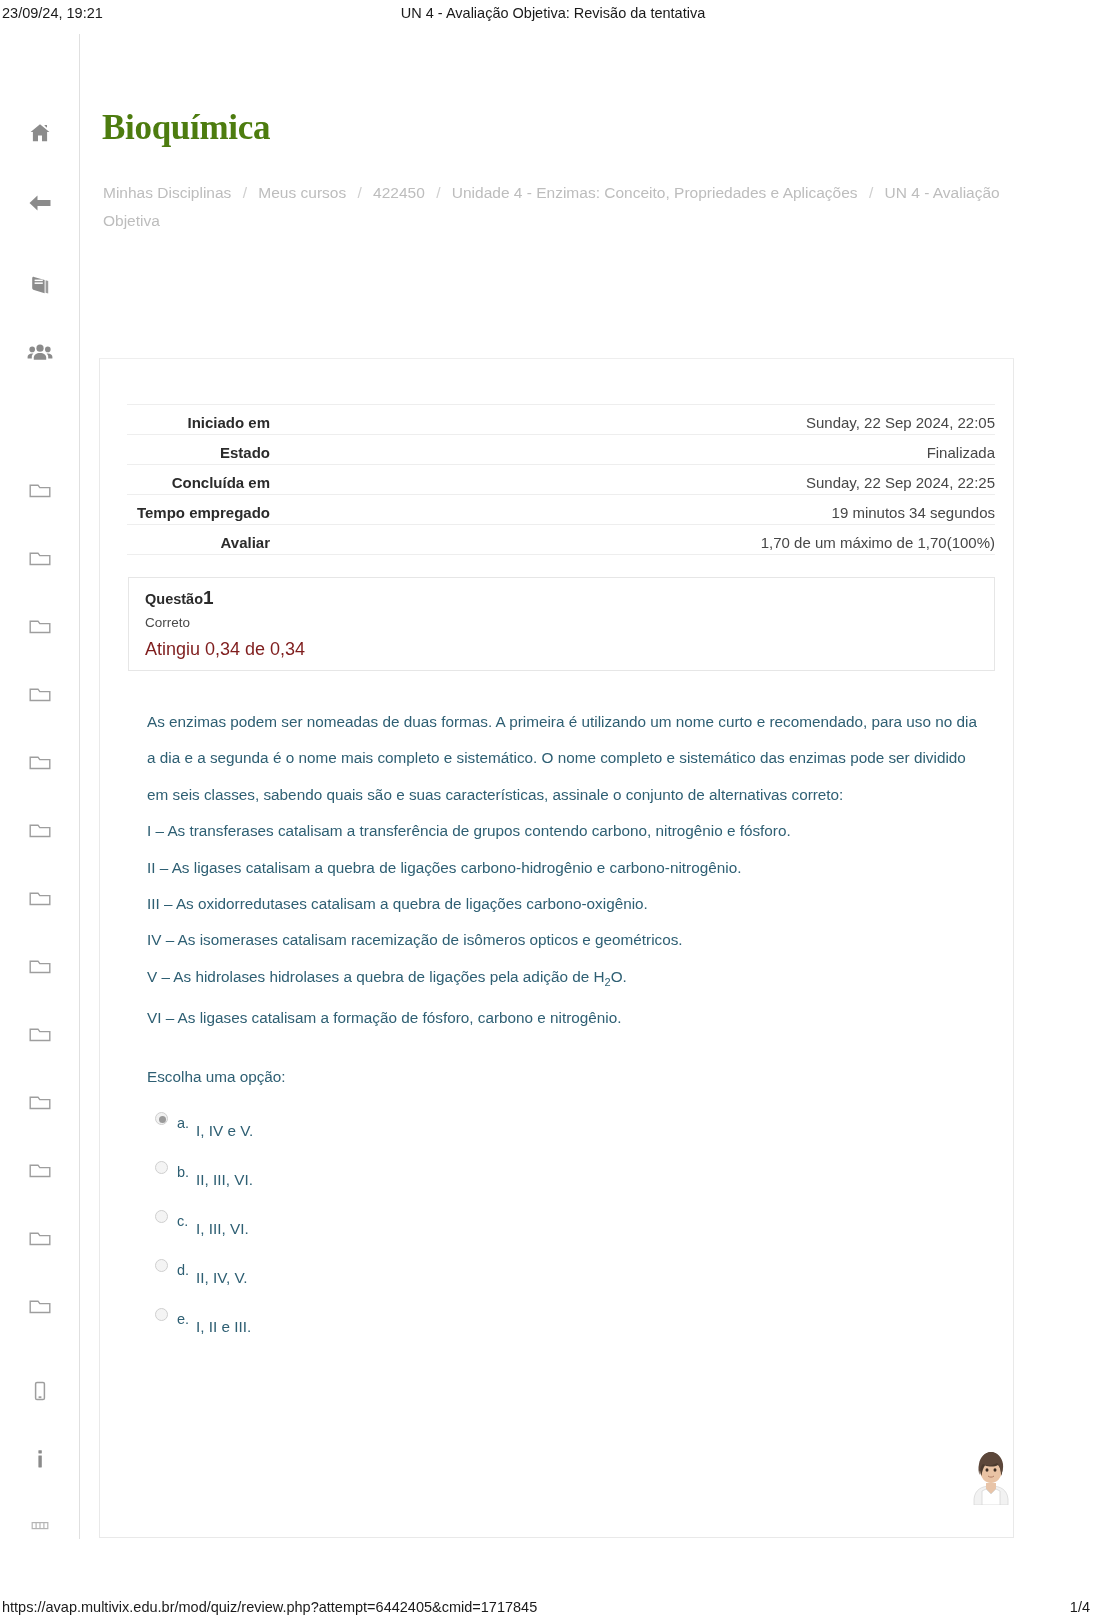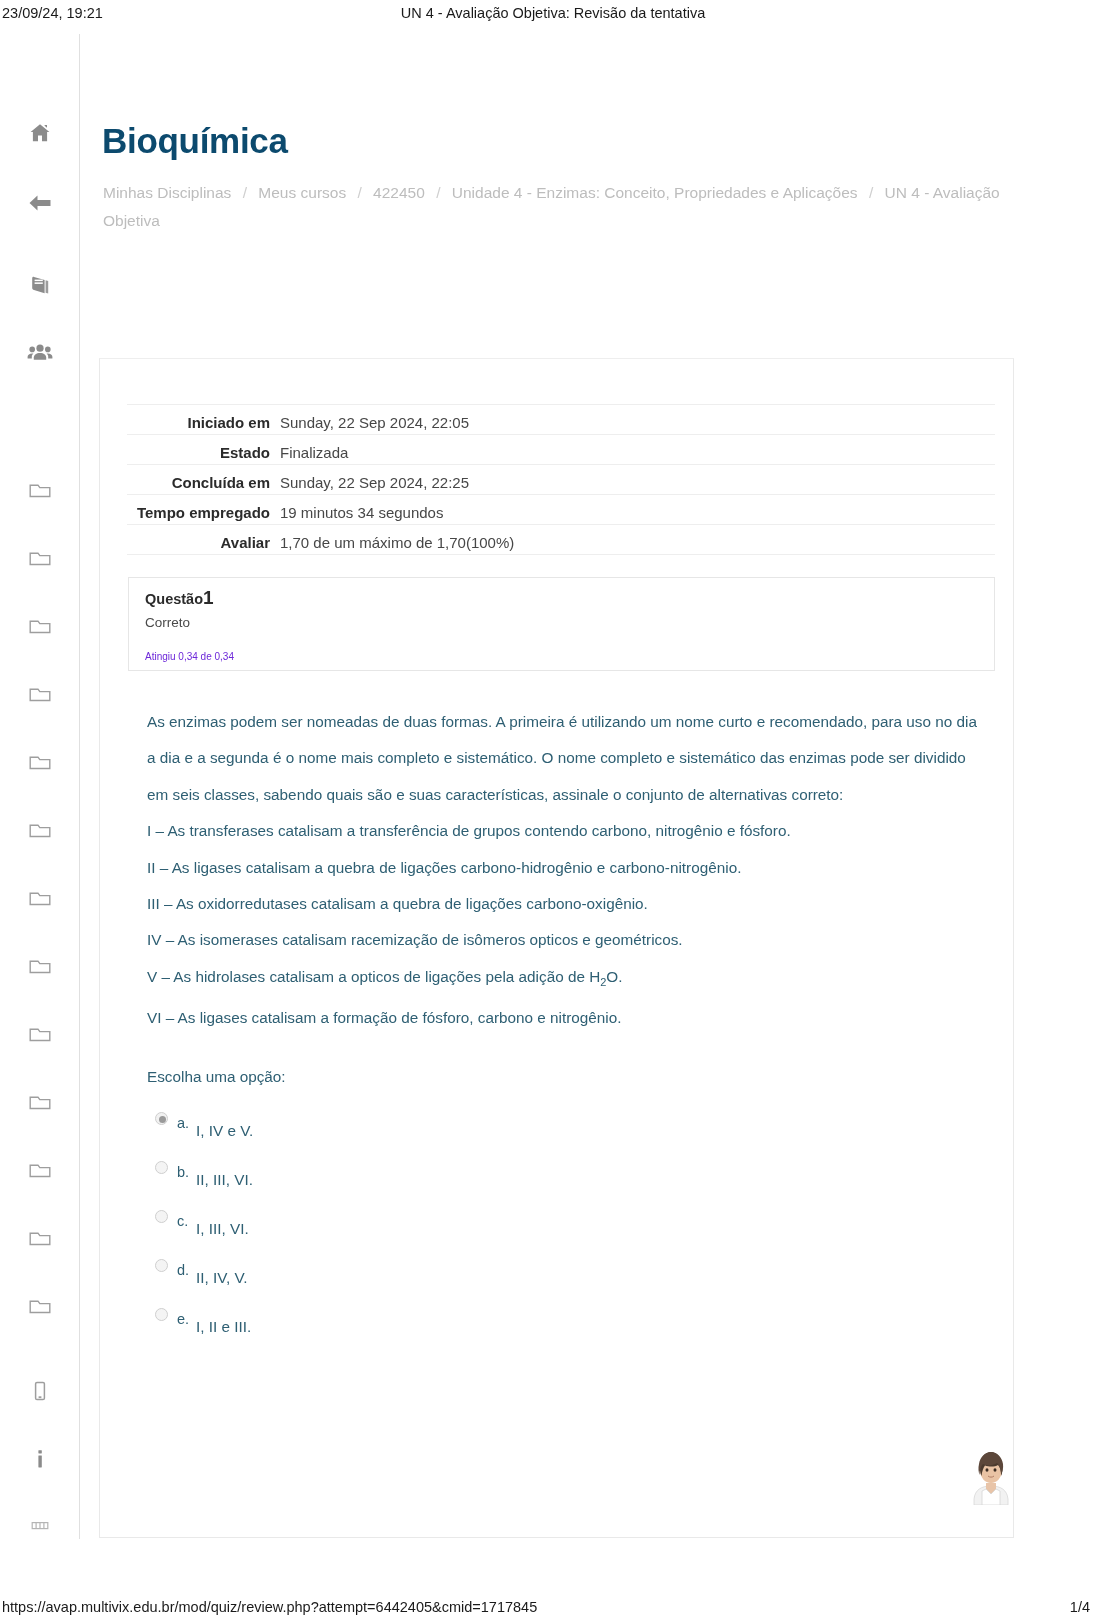--- a/index.html
+++ b/index.html
@@ -70,25 +70,26 @@
   }
 
   
   .main {
     position: absolute;
     left: 81px; top: 34px;
     width: 1013px;
   }
   .page-title {
     position: absolute;
-    left: 21px; top: 87px;
+    left: 21px; top: 74px;
     font-size: 35px;
     font-weight: 700;
-    color: #0c4a6e;
+    color: #4d7c0f;
     letter-spacing: -0.3px;
+    font-family: Liberation Serif, serif;
   }
   .breadcrumb {
     position: absolute;
     left: 22px; top: 145px;
     width: 900px;
     font-size: 15.5px;
     color: #bdbdbd;
     line-height: 28px;
   }
   .breadcrumb .crumb { display: inline; }
@@ -118,21 +119,21 @@
   .info-table th {
     text-align: right;
     width: 153px;
     padding: 7px 10px 0 0;
     font-weight: 700;
     color: #2b2b2b;
     vertical-align: top;
     line-height: 22px;
   }
   .info-table td {
-    text-align: left;
+    text-align: right;
     padding: 7px 0 0 0;
     color: #474747;
     font-weight: 400;
     vertical-align: top;
     line-height: 22px;
   }
 
   
   .qbox {
     position: absolute;
@@ -149,23 +150,23 @@
     color: #2b2b2b;
     line-height: 16px;
   }
   .qbox .qnum .n { font-size: 19px; font-weight: 700; }
   .qbox .qstate {
     margin-top: 8px;
     font-size: 13.5px;
     color: #4a4a4a;
   }
   .qbox .qgrade {
-    margin-top: 21px;
-    font-size: 10px;
-    color: #6d28d9;
+    margin-top: 9px;
+    font-size: 18px;
+    color: #7f1d1d;
   }
 
   
   .qbody {
     position: absolute;
     left: 47px; top: 345px;
     width: 840px;
     color: #2e5f73;
     font-size: 15.3px;
     line-height: 36.4px;
@@ -469,21 +470,21 @@
         <div class="qstate">Correto</div>
         <div class="qgrade">Atingiu 0,34 de 0,34</div>
       </div>
 
       <div class="qbody">
         <p>As enzimas podem ser nomeadas de duas formas. A primeira é utilizando um nome curto e recomendado, para uso no dia a dia e a segunda é o nome mais completo e sistemático. O nome completo e sistemático das enzimas pode ser dividido em seis classes, sabendo quais são e suas características, assinale o conjunto de alternativas correto:</p>
         <p class="stmt">I – As transferases catalisam a transferência de grupos contendo carbono, nitrogênio e fósforo.</p>
         <p class="stmt">II – As ligases catalisam a quebra de ligações carbono-hidrogênio e carbono-nitrogênio.</p>
         <p class="stmt">III – As oxidorredutases catalisam a quebra de ligações carbono-oxigênio.</p>
         <p class="stmt">IV – As isomerases catalisam racemização de isômeros opticos e geométricos.</p>
-        <p class="stmt"><span>V – As hidrolases catalisam a opticos de ligações pela adição de H</span><sub>2</sub><span>O.</span></p>
+        <p class="stmt"><span>V – As hidrolases hidrolases a quebra de ligações pela adição de H</span><sub>2</sub><span>O.</span></p>
         <p class="stmt">VI – As ligases catalisam a formação de fósforo, carbono e nitrogênio.</p>
 
         <div class="choose-label">Escolha uma opção:</div>
 
         <div class="options">
 
           <div class="option">
             <span class="radio checked"></span>
             <span class="opt-letter">a.</span>
             <span class="opt-text">I, IV e V.</span>

